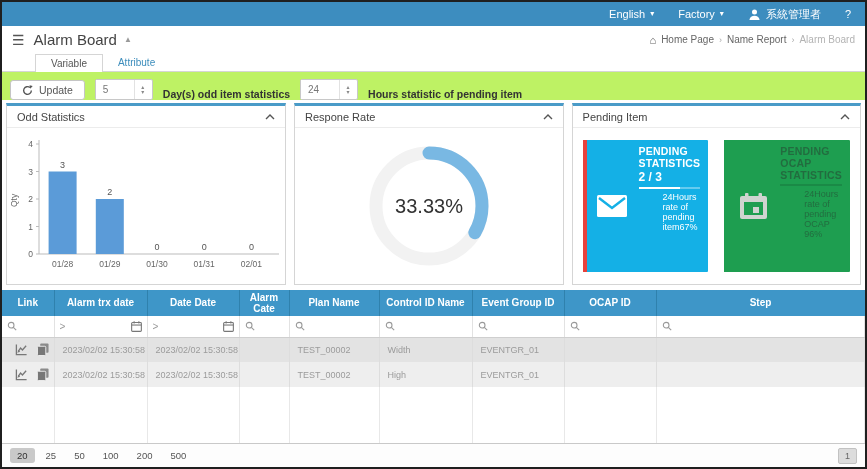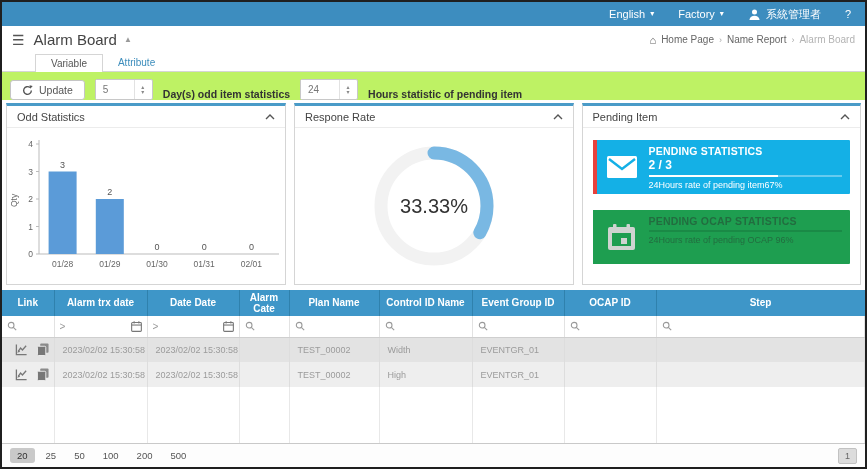--- a/index.html
+++ b/index.html
@@ -39,29 +39,29 @@
 
   
   .panels { display:flex; gap:8px; padding:3px 4px 5px; background:#fff; height:190px; }
   .panel { flex:1; border:1px solid #d5d5d5; border-top:3px solid #4a9bc8; background:#fff; display:flex; flex-direction:column; }
   .panel-hd { display:flex; align-items:center; justify-content:space-between; padding:5px 10px 4px; font-size:11px; color:#444; border-bottom:1px solid #ececec; }
   .panel-hd .chev { color:#555; cursor:pointer; display:flex; }
   .panel-body { flex:1; position:relative; overflow:hidden; }
   .gauge-wrap { display:flex; align-items:center; justify-content:center; height:100%;text-align:center; }
 
   
-  .cards { padding:12px 10px; display:flex; flex-direction:column; gap:16px; }
+  .cards { padding:12px 10px; display:flex; flex-direction:row; gap:16px; }
   .pcard { display:flex; border-radius:1px; position:relative; min-height:54px; cursor:pointer; }
   .pcard .stripe { width:4px; flex:none; }
   .pcard .icon-zone { width:50px; flex:none; display:flex; align-items:center; justify-content:center; }
   .pcard .ptxt { flex:1; padding:5px 8px 4px 2px; display:flex; flex-direction:column; }
   .pcard .ptitle { font-size:10.5px; font-weight:bold; letter-spacing:.2px; }
   .pcard .pvalue { font-size:12px; font-weight:bold; margin-top:1px; }
   .pcard .pline { height:2px; margin-top:3px; }
-  .pcard .psub { font-size:9px; margin-top:3px; }
+  .pcard .psub { font-size:9px; margin-top:3px;margin-left:24px; }
 
   
   .grid { width:100%; border-collapse:collapse; table-layout:fixed; }
   .grid th { background:#3e96c8; color:#fff; font-size:10px; font-weight:bold; text-align:center; border-right:1px solid #2f81ad; height:26px; line-height:1.15; padding:0 2px; }
   .grid th:last-child { border-right:none; }
   .grid td { border-right:1px solid #ddd; font-size:9px; color:#9b9b9b; overflow:hidden; white-space:nowrap; }
   .grid tr.filter td { height:21px; background:#fff; border-bottom:1px solid #cfcfcf; border-right:1px solid #e2e2e2; padding:0 5px; }
   .filter-cell { display:flex; align-items:center; gap:4px; color:#999; }
   .filter-cell .spacer { flex:1; }
   .grid tr.r0 td { background:#e3e3e3; height:25px; padding-left:8px; }

